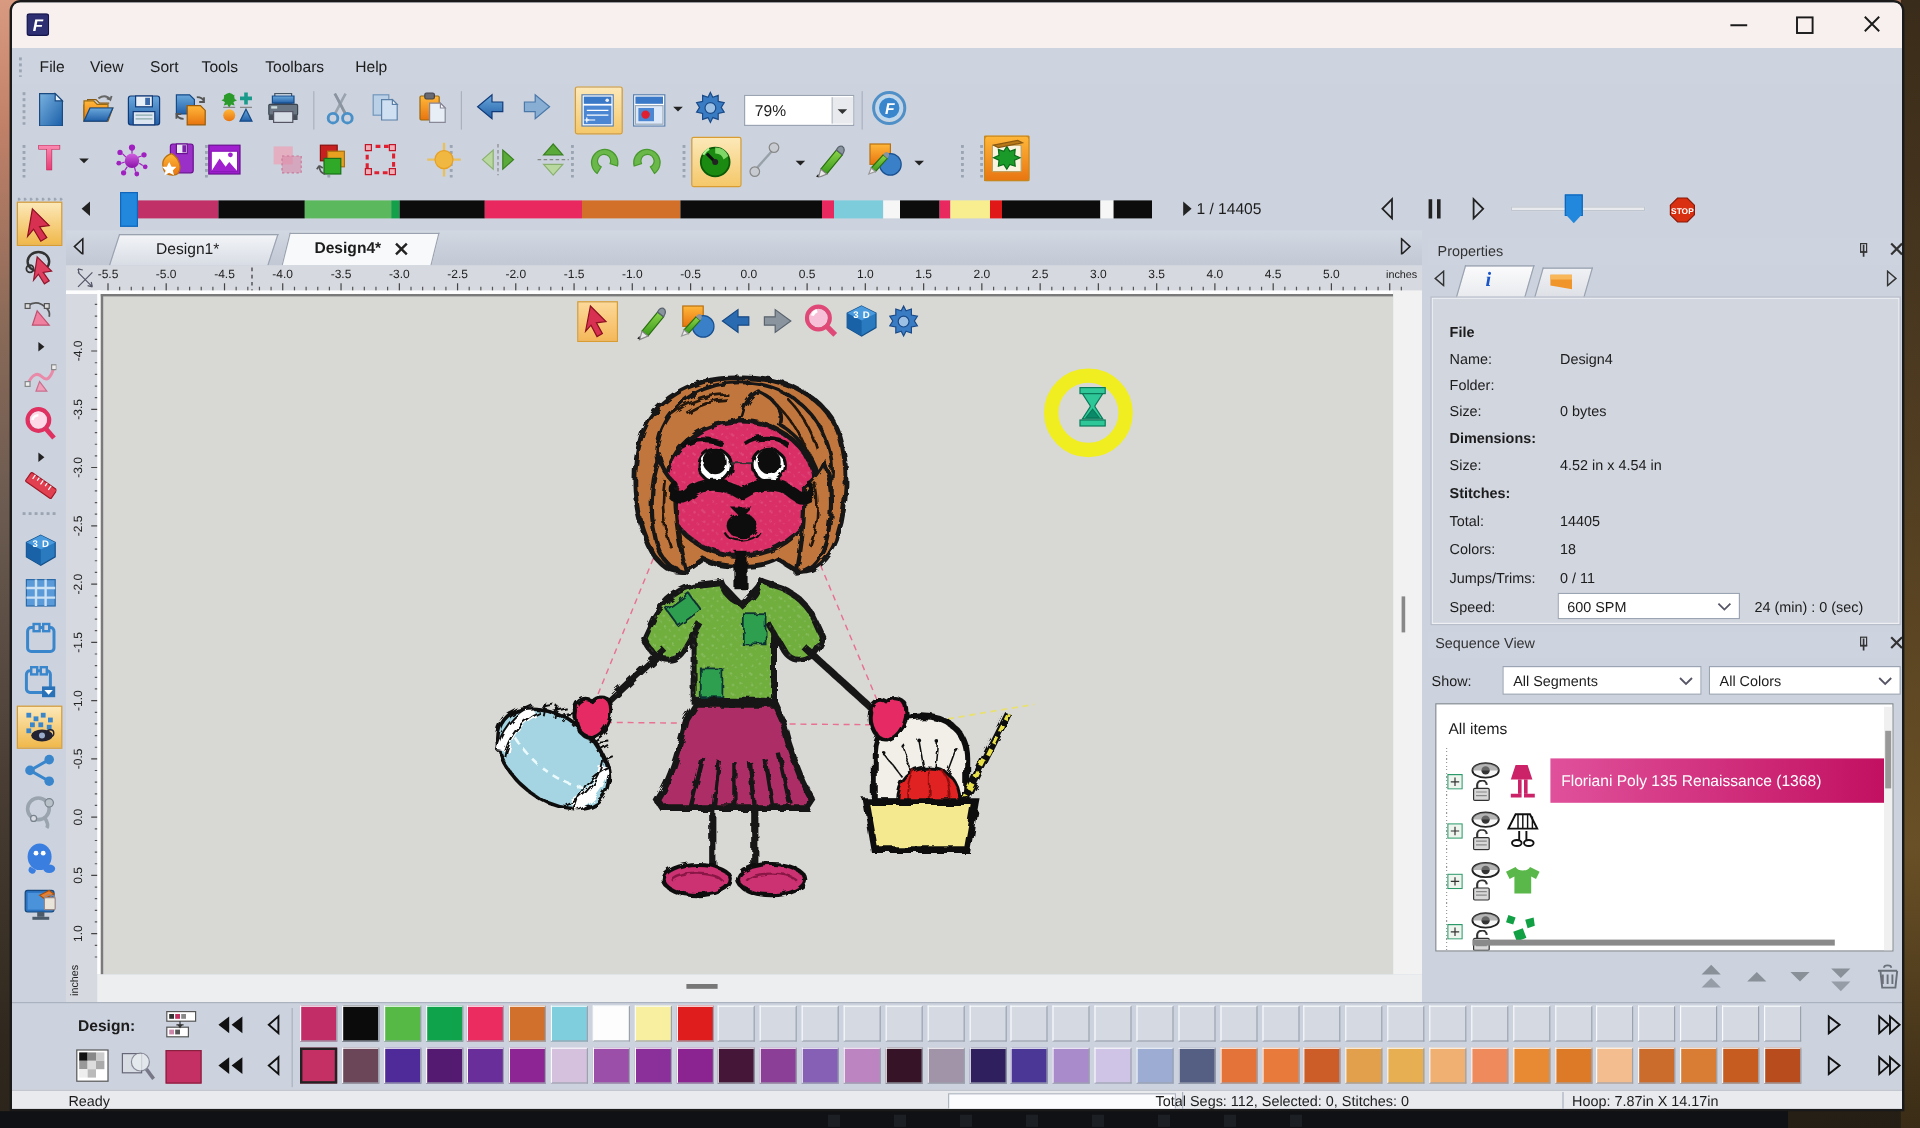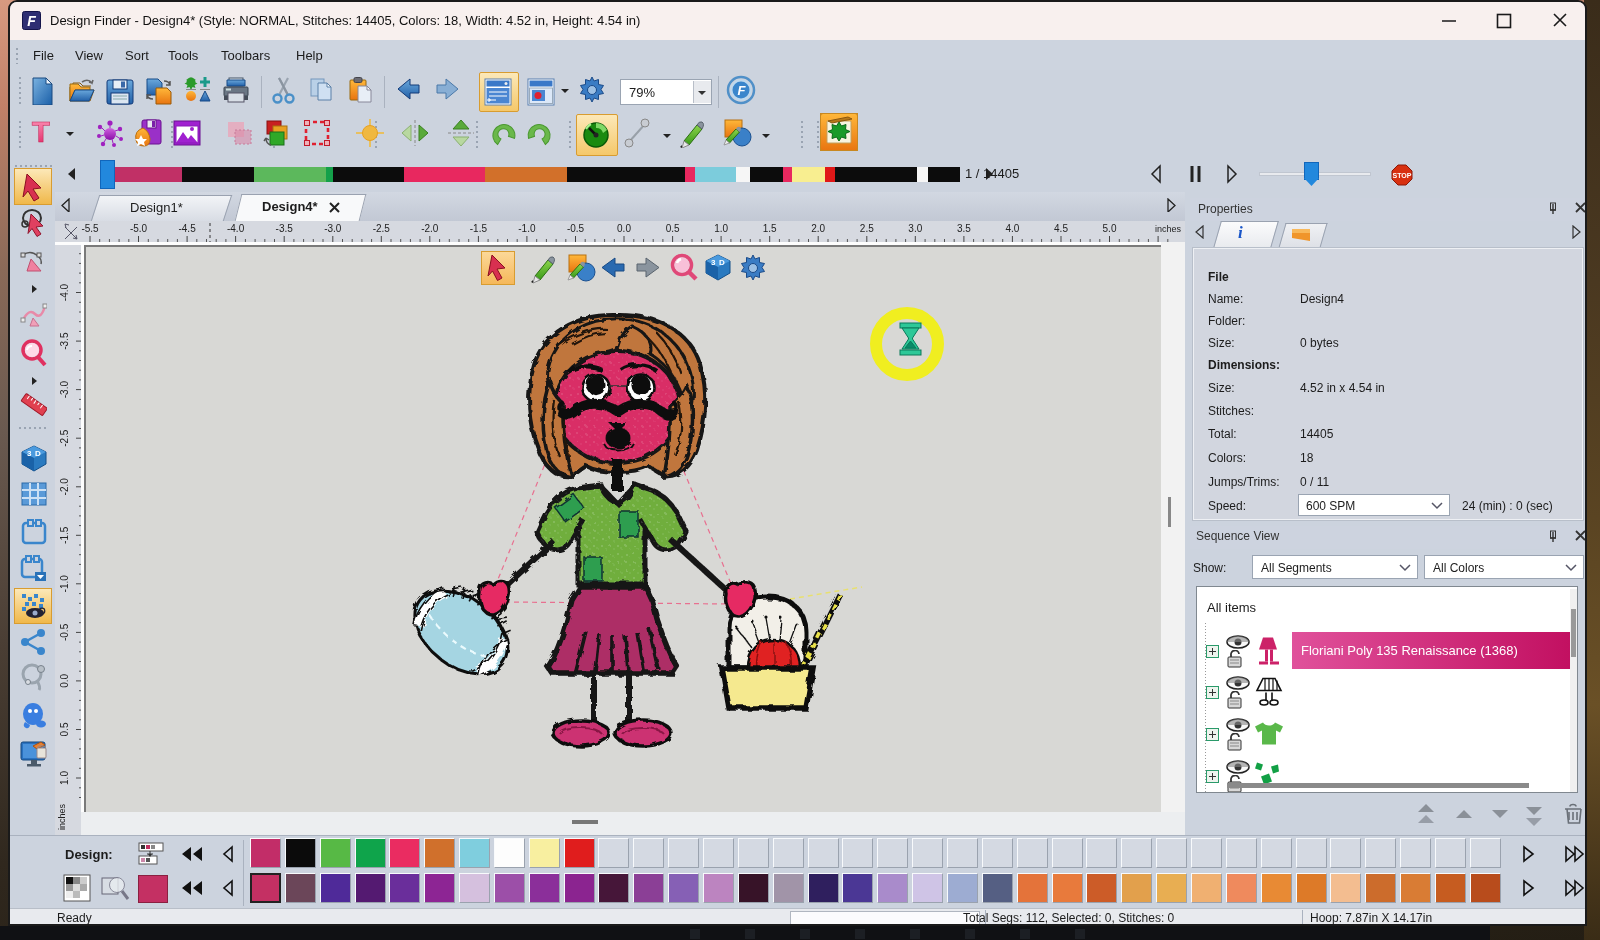--- a/index.html
+++ b/index.html
@@ -18,21 +18,20 @@
 </style></head>
 <body>
 <div id="desk"></div>
 
 <div id="win">
 <div class="abs" style="left:0;top:0;width:1575px;height:38px;background:#f8f0ee;">
 <svg class="abs" style="left:12px;top:9px" width="19" height="19">
         <rect x="0.5" y="0.5" width="18" height="18" rx="2" fill="#2e2e72" stroke="#14144a"></rect>
         <text x="9.5" y="14.5" font-size="14" font-weight="bold" font-style="italic" fill="#fff" text-anchor="middle" font-family="Liberation Serif">F</text>
       </svg>
-<div class="abs t13" style="left:40px;top:11px;color:#111;">Design Finder - Design4* (Style: NORMAL, Stitches: 14405, Colors: 18, Width: 4.52 in, Height: 4.54 in)</div>
 <svg class="abs" style="left:1422px;top:8px" width="140" height="22">
 <line x1="10" y1="11" x2="24" y2="11" stroke="#1a1a1a" stroke-width="1.6"></line>
 <rect x="65.5" y="4.5" width="13" height="13" stroke="#1a1a1a" stroke-width="1.6" fill="none"></rect>
 <path d="M122,4 L134,16 M134,4 L122,16" stroke="#1a1a1a" stroke-width="1.6"></path>
 </svg>
 </div>
 <div class="abs" style="left:0;top:38px;width:1575px;height:30px;background:#cdd4df;">
 <div class="grip" style="left:5px;top:7px;height:17px;"></div>
 <div class="abs t13" style="left:23px;top:8px;">File</div>
 <div class="abs t13" style="left:65px;top:8px;">View</div>
@@ -331,21 +330,21 @@
 <div class="abs" style="left:773px;top:165px;width:9px;height:15px;background:#e8285f;"></div>
 <div class="abs" style="left:782px;top:165px;width:33px;height:15px;background:#f8ee90;"></div>
 <div class="abs" style="left:815px;top:165px;width:10px;height:15px;background:#e01818;"></div>
 <div class="abs" style="left:825px;top:165px;width:82px;height:15px;background:#0c0c0c;"></div>
 <div class="abs" style="left:907px;top:165px;width:11px;height:15px;background:#f6f6f6;"></div>
 <div class="abs" style="left:918px;top:165px;width:32px;height:15px;background:#0c0c0c;"></div>
 <div class="abs" style="left:90px;top:158px;width:15px;height:29px;background:#2288dd;border:1px solid #1166bb;"></div>
 <svg class="ib" style="left:972px;top:165px" width="14" height="14">
       <path d="M4,1 l7,6 -7,6 z" fill="#222"></path>
     </svg>
-<div class="abs t13" style="left:955px;top:164px;">1 / 14405</div>
+<div class="abs t13" style="left:987px;top:164px;">1 / 14405</div>
 <svg class="ib" style="left:1138px;top:162px" width="110" height="20">
       <path d="M12,2 L4,10 l8,8 z" fill="none" stroke="#222" stroke-width="1.5"></path>
       <path d="M44,2 v16 m7,-16 v16" stroke="#222" stroke-width="3"></path>
       <path d="M80,2 l8,8 -8,8 z" fill="none" stroke="#222" stroke-width="1.5"></path>
     </svg>
 <div class="abs" style="left:1249px;top:170px;width:112px;height:4px;background:#e8eaee;border:1px solid #c0c6d0;"></div>
 <div class="abs" style="left:1294px;top:160px;width:15px;height:18px;background:#2288dd;border:1px solid #1166bb;"></div>
 <svg class="ib" style="left:1294px;top:176px" width="15" height="8">
       <path d="M0,0 h15 l-7.5,8 z" fill="#2288dd"></path>
     </svg>
@@ -901,21 +900,21 @@
 <div class="abs" style="left:1183px;top:246px;width:390px;height:272px;background:#d2d6df;border:1px solid #eef0f4;outline:1px solid #b8bfca;"></div>
 <div class="abs t12" style="left:1198px;top:268px;font-weight:bold;">File</div>
 <div class="abs t12" style="left:1198px;top:290px;">Name:</div>
 <div class="abs t12" style="left:1290px;top:290px;">Design4</div>
 <div class="abs t12" style="left:1198px;top:312px;">Folder:</div>
 <div class="abs t12" style="left:1198px;top:334px;">Size:</div>
 <div class="abs t12" style="left:1290px;top:334px;">0 bytes</div>
 <div class="abs t12" style="left:1198px;top:356px;font-weight:bold;">Dimensions:</div>
 <div class="abs t12" style="left:1198px;top:379px;">Size:</div>
 <div class="abs t12" style="left:1290px;top:379px;">4.52 in x 4.54 in</div>
-<div class="abs t12" style="left:1198px;top:402px;font-weight:normal;">Stitches:</div>
+<div class="abs t12" style="left:1198px;top:402px;font-weight:bold;">Stitches:</div>
 <div class="abs t12" style="left:1198px;top:425px;">Total:</div>
 <div class="abs t12" style="left:1290px;top:425px;">14405</div>
 <div class="abs t12" style="left:1198px;top:449px;">Colors:</div>
 <div class="abs t12" style="left:1290px;top:449px;">18</div>
 <div class="abs t12" style="left:1198px;top:473px;">Jumps/Trims:</div>
 <div class="abs t12" style="left:1290px;top:473px;">0 / 11</div>
 <div class="abs t12" style="left:1198px;top:497px;">Speed:</div>
 <div class="abs" style="left:1288px;top:492px;width:152px;height:22px;background:#fff;border:1px solid #9aa4b2;">
 <div class="abs t12" style="left:7px;top:4px;">600 SPM</div>
 <svg class="abs" style="left:132px;top:7px" width="12" height="9">

